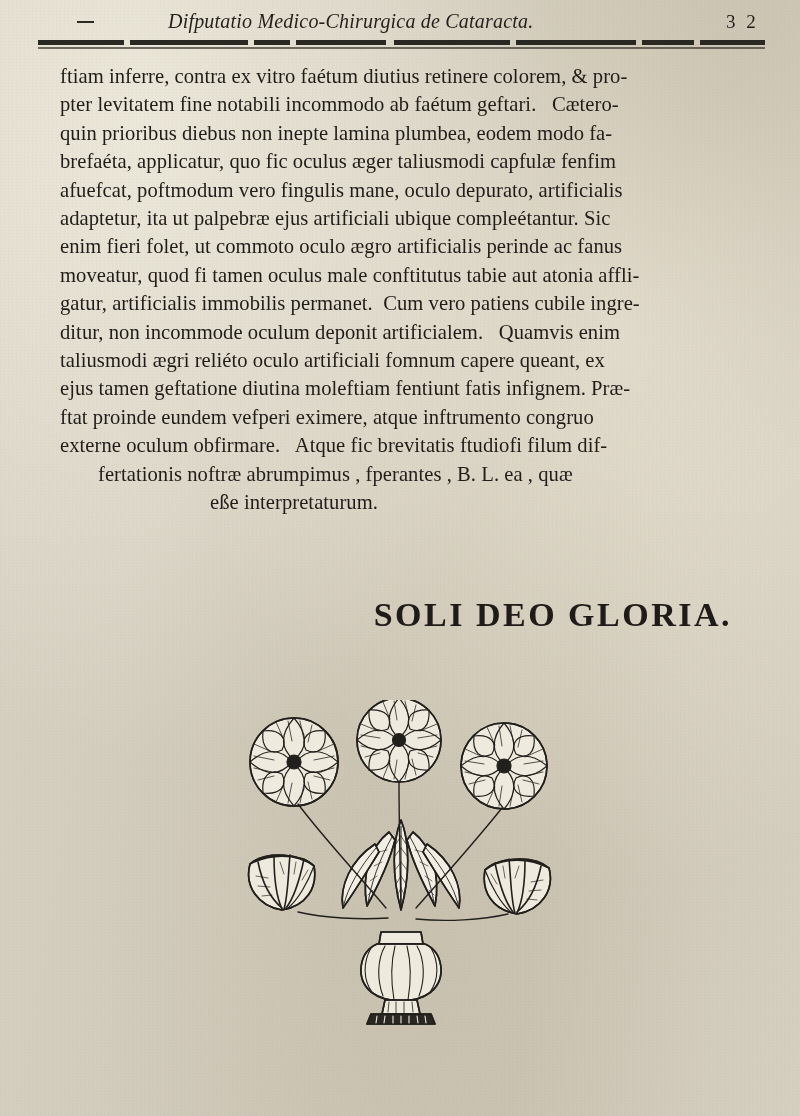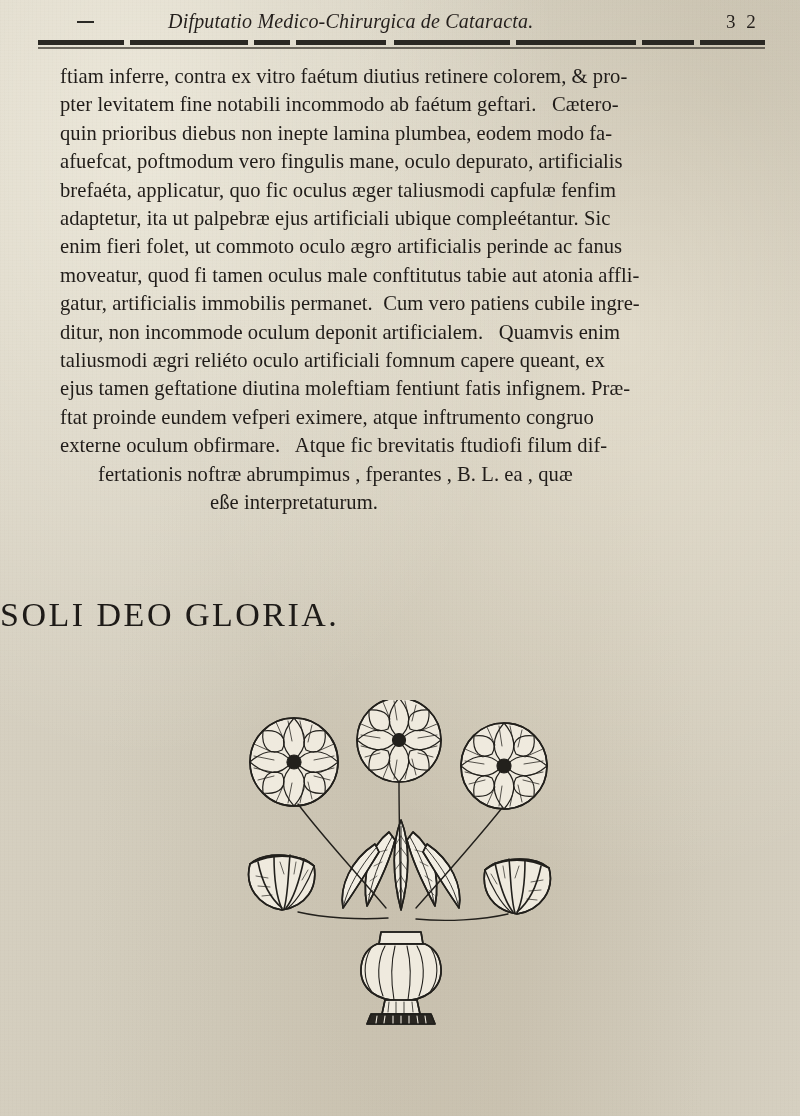--- a/index.html
+++ b/index.html
@@ -121,24 +121,25 @@
   .line.indent-1 { padding-left: 38px; }
   .line.indent-2 { padding-left: 92px; }
   .line.indent-3 { padding-left: 150px; }
 
   
   .colophon {
     position: absolute;
     top: 596px;
     left: 0;
     width: 732px;
-    text-align: left;
+    text-align: right;
     font-size: 34px;
     letter-spacing: 2.5px;
     color: #1e1b18;
+    font-weight: bold;
   }
 
   
   .ornament {
     position: absolute;
     top: 700px;
     left: 236px;
     width: 330px;
     height: 330px;
   }
@@ -167,22 +168,22 @@
       <div class="rule-seg" style="left:478px; width:120px;"></div>
       <div class="rule-seg" style="left:604px; width:52px;"></div>
       <div class="rule-seg" style="left:662px; width:65px;"></div>
       <div class="rule-thin"></div>
     </div>
 
     <div class="body-block">
       <div class="line">ftiam inferre, contra ex vitro faétum diutius retinere colorem, &amp; pro-</div>
       <div class="line">pter levitatem fine notabili incommodo ab faétum geftari.   Cætero-</div>
       <div class="line">quin prioribus diebus non inepte lamina plumbea, eodem modo fa-</div>
+      <div class="line">brefaéta, applicatur, quo fic oculus æger taliusmodi capfulæ fenfim</div>
       <div class="line">afuefcat, poftmodum vero fingulis mane, oculo depurato, artificialis</div>
-      <div class="line">brefaéta, applicatur, quo fic oculus æger taliusmodi capfulæ fenfim</div>
       <div class="line">adaptetur, ita ut palpebræ ejus artificiali ubique compleétantur. Sic</div>
       <div class="line">enim fieri folet, ut commoto oculo ægro artificialis perinde ac fanus</div>
       <div class="line">moveatur, quod fi tamen oculus male conftitutus tabie aut atonia affli-</div>
       <div class="line">gatur, artificialis immobilis permanet.  Cum vero patiens cubile ingre-</div>
       <div class="line">ditur, non incommode oculum deponit artificialem.   Quamvis enim</div>
       <div class="line">taliusmodi ægri reliéto oculo artificiali fomnum capere queant, ex</div>
       <div class="line">ejus tamen geftatione diutina moleftiam fentiunt fatis infignem. Præ-</div>
       <div class="line">ftat proinde eundem vefperi eximere, atque inftrumento congruo</div>
       <div class="line">externe oculum obfirmare.   Atque fic brevitatis ftudiofi filum dif-</div>
       <div class="line indent-1">fertationis noftræ abrumpimus , fperantes , B. L. ea , quæ</div>

